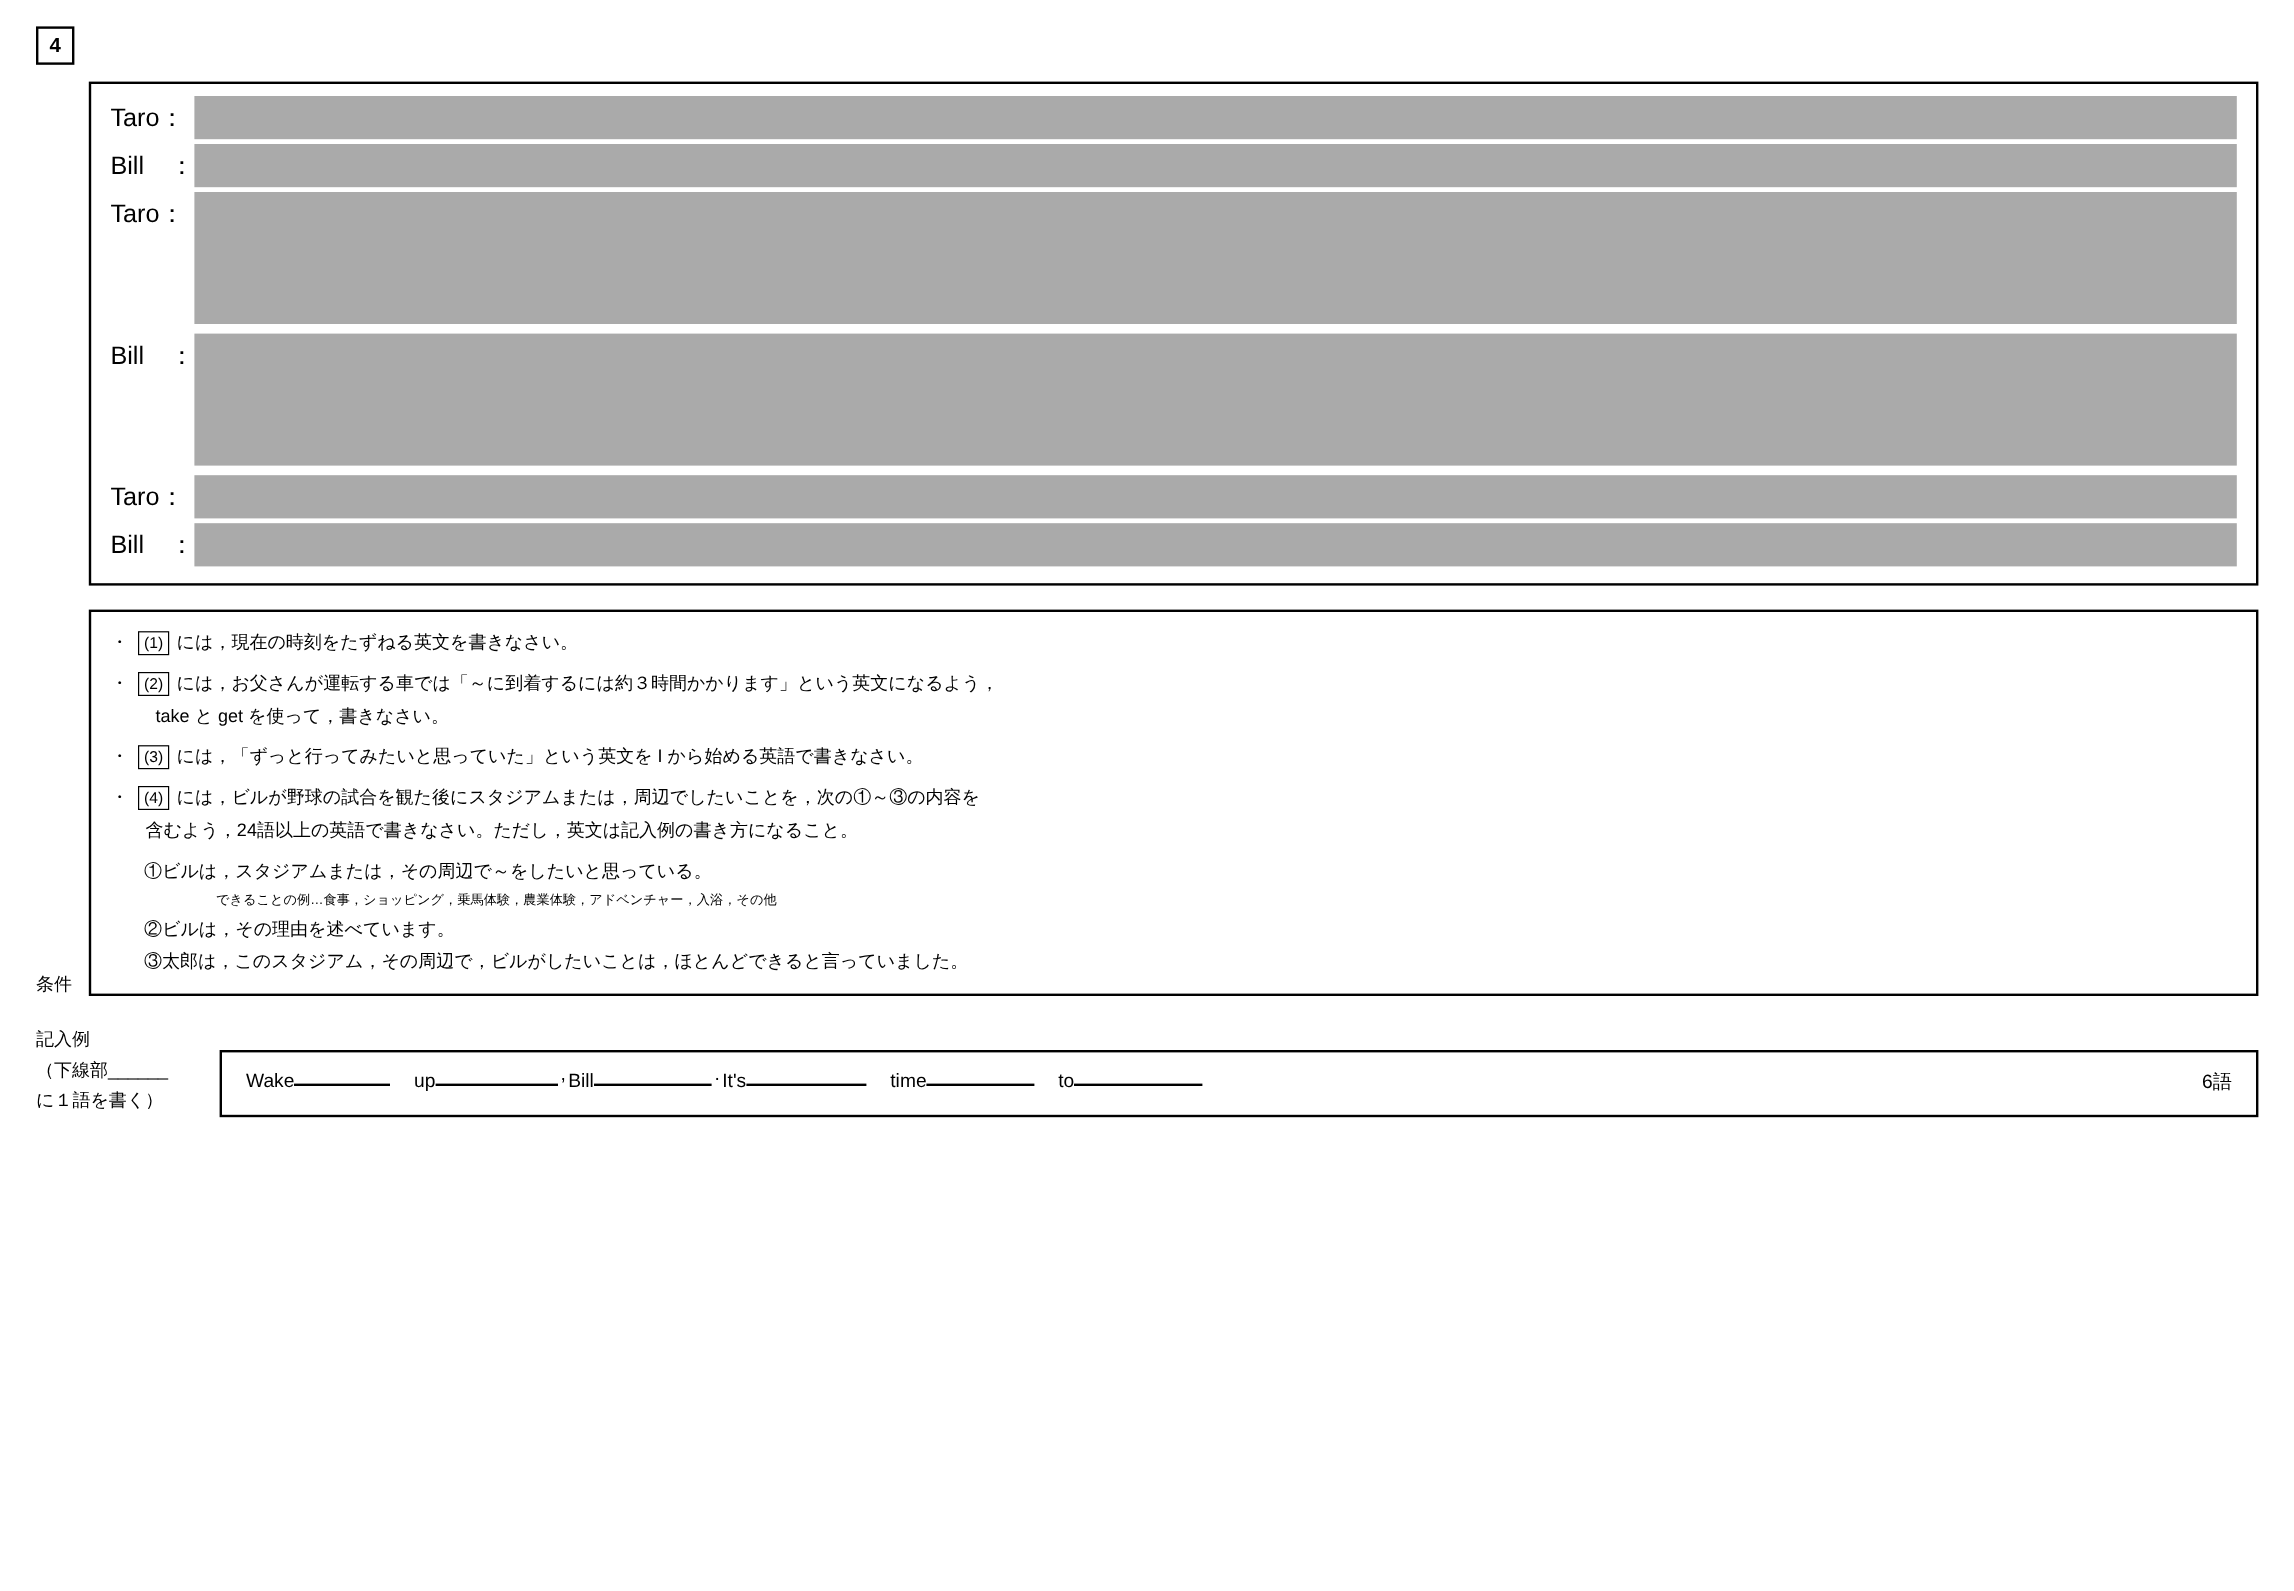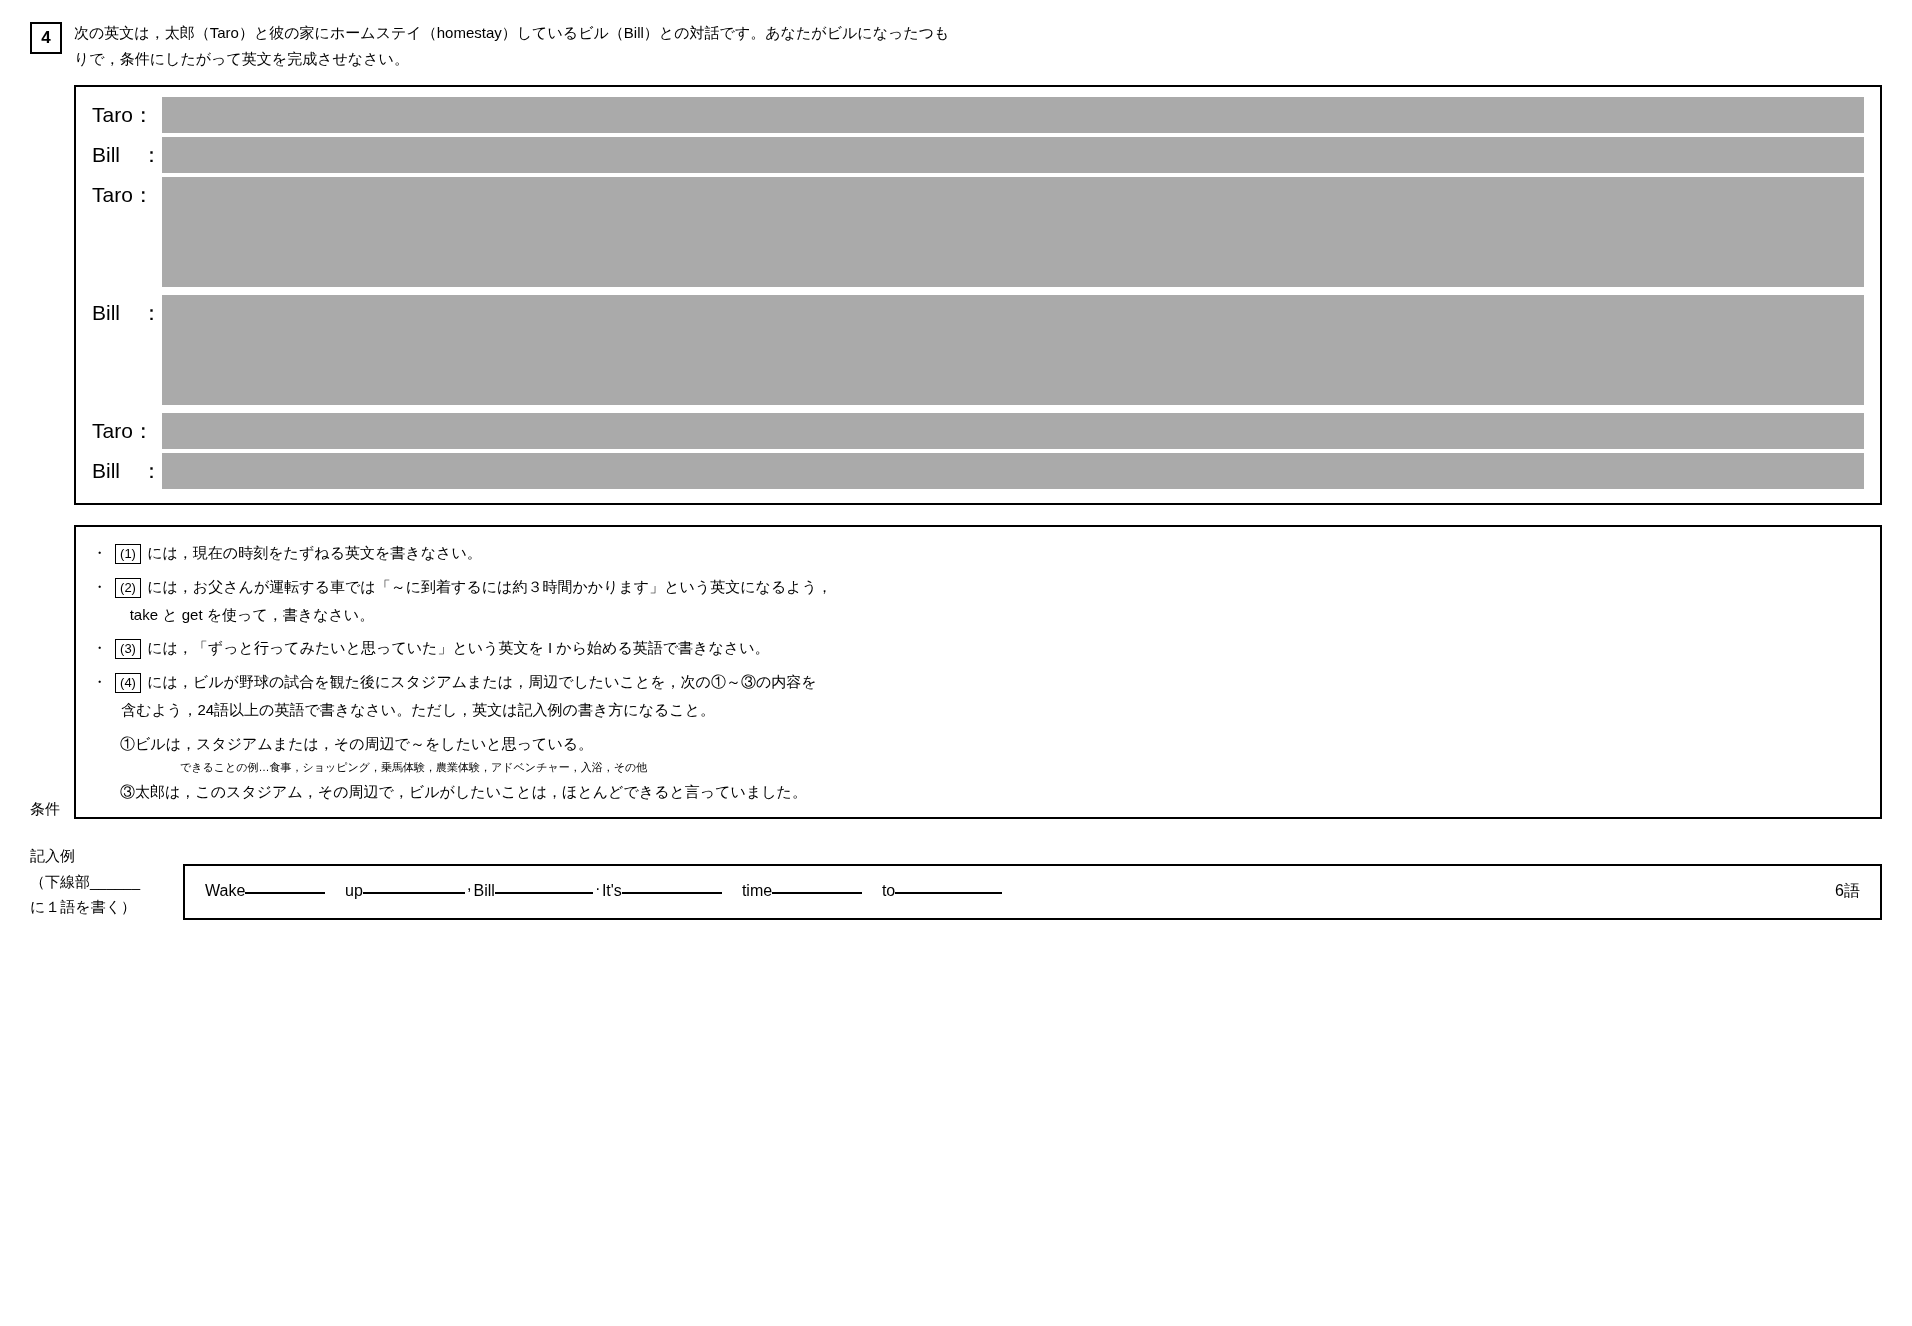--- a/index.html
+++ b/index.html
@@ -199,24 +199,20 @@
       font-size: 16px;
       margin-left: 24px;
       white-space: nowrap;
     }
   </style>
 </head>
 <body>
 
 <div class="question-header">
   <div class="question-number">4</div>
-  <div class="question-text">
-    <span>次の英文は，太郎（Taro）と彼の家にホームステイ（homestay）しているビル（Bill）との対話です。あなたがビルになったつも</span><br>
-    <span>りで，条件にしたがって英文を完成させなさい。</span>
-  </div>
 </div>
 
 <div class="dialogue-box">
   <div class="dialogue-row">
     <div class="speaker-label">Taro：</div>
     <div class="dialogue-content short"></div>
   </div>
   <div class="dialogue-row">
     <div class="speaker-label">Bill　：</div>
     <div class="dialogue-content short"></div>
@@ -278,20 +274,23 @@
     </div>
 
     <div class="sub-items">
       <div class="sub-item">
         <span>①ビルは，スタジアムまたは，その周辺で～をしたいと思っている。</span>
       </div>
       <div class="sub-item-indent">
         できることの例…食事，ショッピング，乗馬体験，農業体験，アドベンチャー，入浴，その他
       </div>
       <div class="sub-item">
+        <span>②ビルは，その理由を述べています。</span>
+      </div>
+      <div class="sub-item">
         <span>③太郎は，このスタジアム，その周辺で，ビルがしたいことは，ほとんどできると言っていました。</span>
       </div>
     </div>
 
   </div>
 </div>
 
 <div class="example-section">
   <div class="example-label">
     <span>記入例</span><br>

